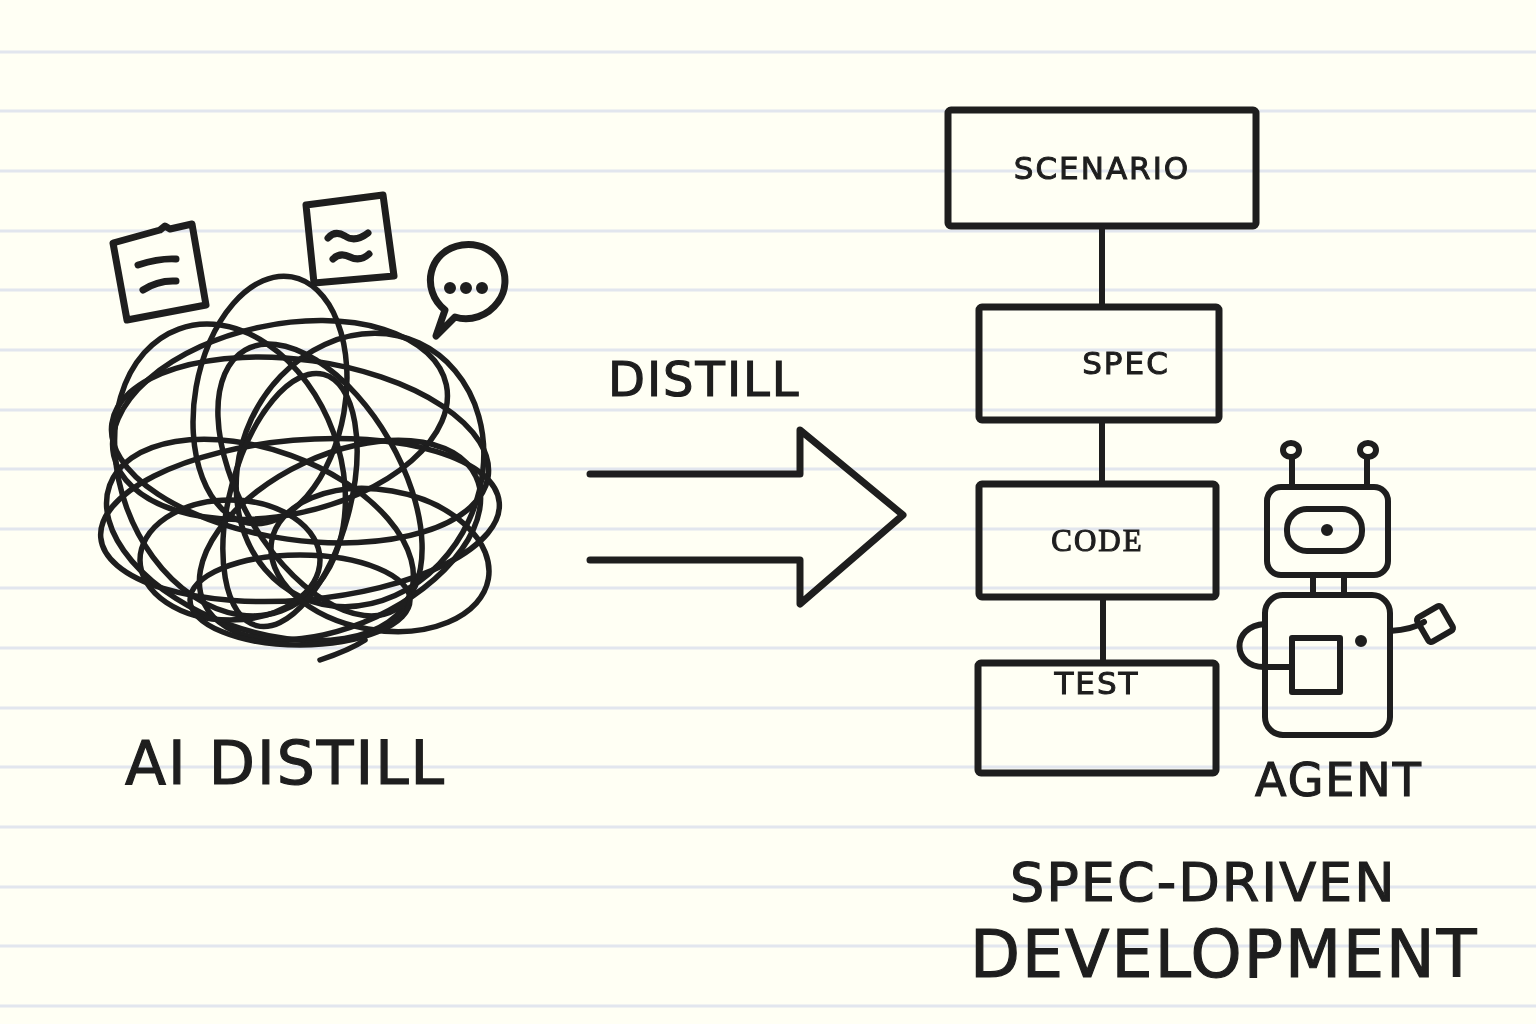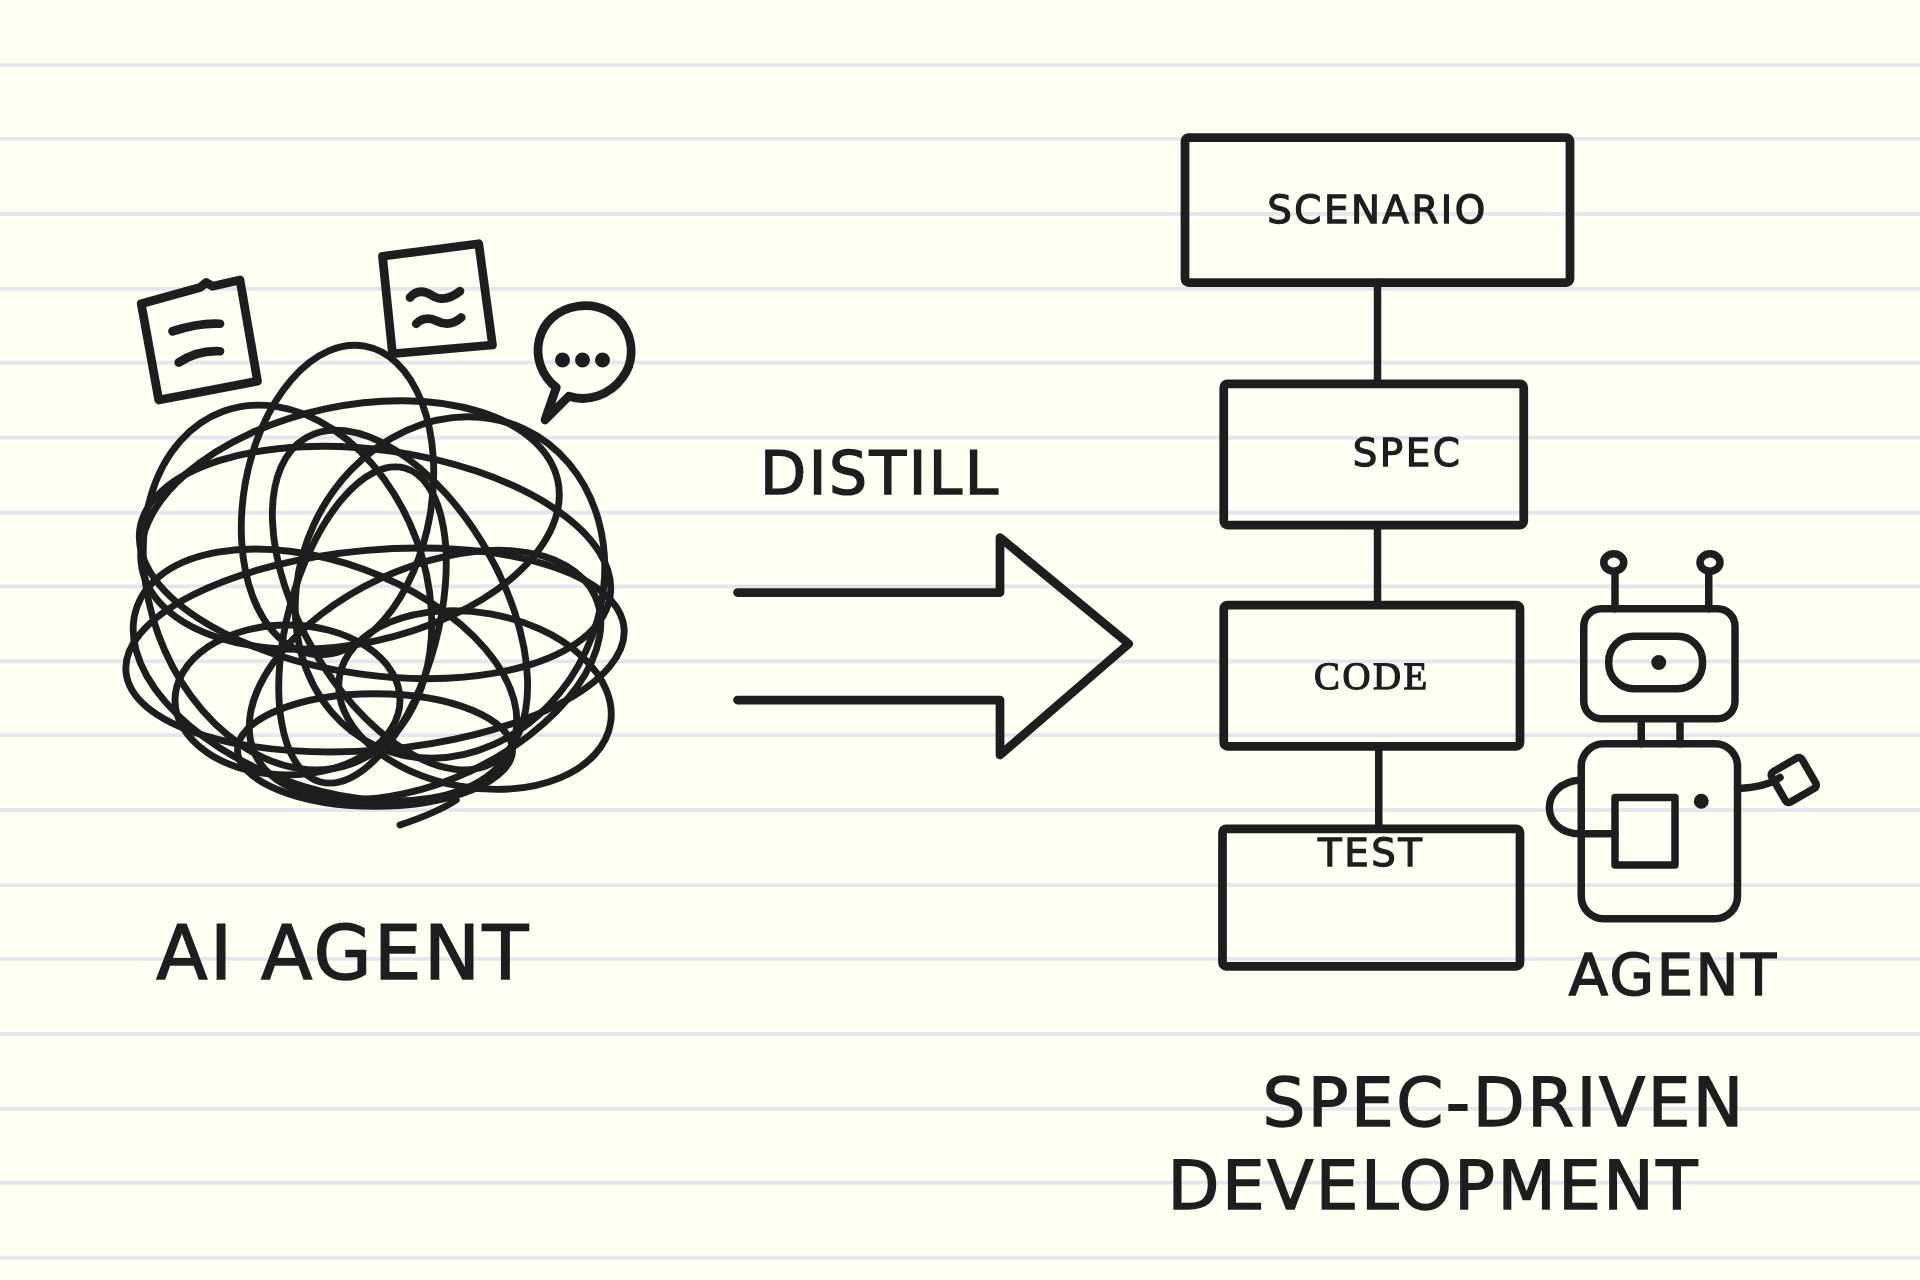--- a/index.html
+++ b/index.html
@@ -112,25 +112,25 @@
       <rect x="1265" y="595" width="125" height="140" rx="18"></rect>
       <rect x="1292" y="638" width="48" height="54"></rect>
       <circle cx="1361" cy="641" r="3" fill="#1e1e1e"></circle>
       <path d="M1265,624 C1230,626 1232,668 1265,667 L1292,667"></path>
       <path d="M1390,631 C1405,630 1415,628 1424,622"></path>
       <rect x="1421" y="610" width="28" height="28" rx="3" transform="rotate(-30 1435 624)"></rect>
     </g>
   </g>
 </svg>
 
-<div class="label" style="left:125px; top:733px; font-size:60px;">AI AGENT</div>
+<div class="label" style="left:125px; top:733px; font-size:60px;">AI DISTILL</div>
 
 <div class="label" style="left:608px; top:322px; font-size:48px;margin-top:33px;">DISTILL</div>
 
 <div class="box-label" style="left:948px; top:110px; width:308px; height:116px;">SCENARIO</div>
 <div class="box-label" style="left:1006px; top:307px; width:240px; height:113px;">SPEC</div>
 <div class="box-label" style="left:979px; top:484px; width:237px; height:113px;font-family:Liberation Serif, serif;">CODE</div>
 <div class="box-label" style="left:978px; top:628px; width:238px; height:110px;">TEST</div>
 
 <div class="label" style="left:1255px; top:757px; font-size:46px;text-align:right;">AGENT</div>
 
 <div class="label" style="left:1010px; top:856px; font-size:54px;">SPEC-DRIVEN</div>
-<div class="label" style="left:934px; top:922px; font-size:54px;">DEVELOPMENT</div>
+<div class="label" style="left:970px; top:922px; font-size:65px;">DEVELOPMENT</div>
 
 </body></html>

